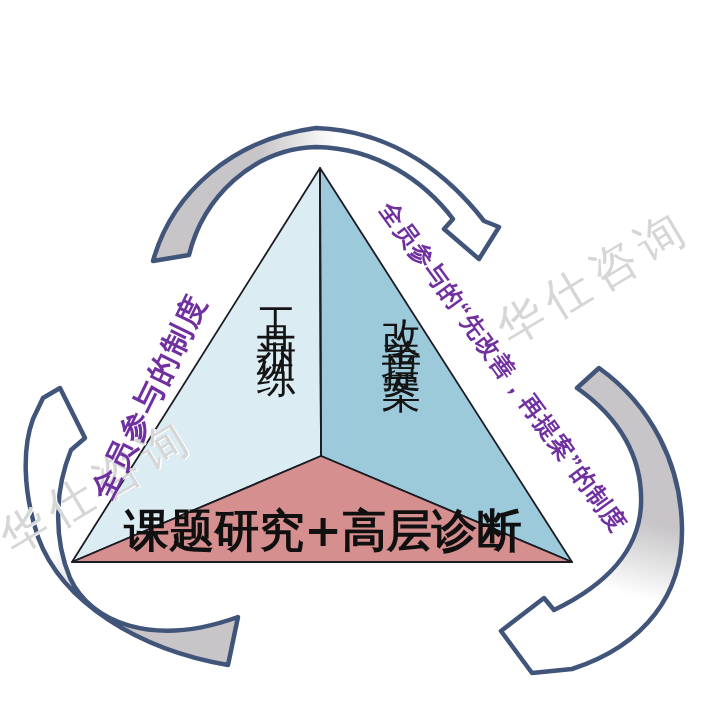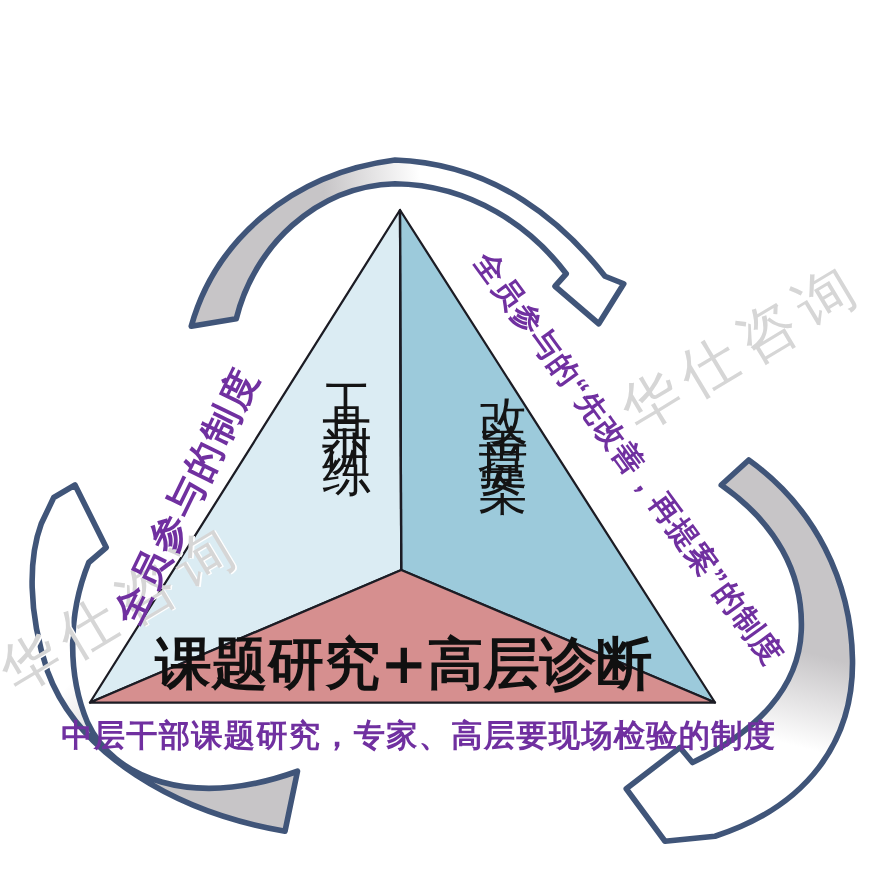--- a/index.html
+++ b/index.html
@@ -131,15 +131,14 @@
   <div class="wm wm1">华仕咨询</div>
   <div class="wm wm2">华仕咨询</div>
 
 
   <div class="vlabel v-left">工具训练</div>
   <div class="vlabel v-right">改善提案</div>
   <div class="pink-label">课题研究+高层诊断</div>
 
   <div class="purple p-left">全员参与的制度</div>
   <div class="purple p-right">全员参与的“先改善，再提案”的制度</div>
-  <div class="purple p-bottom">中层干部课题研究，专家、高层要现场检验的制度</div>
 
 </div>
 
 </body></html>

